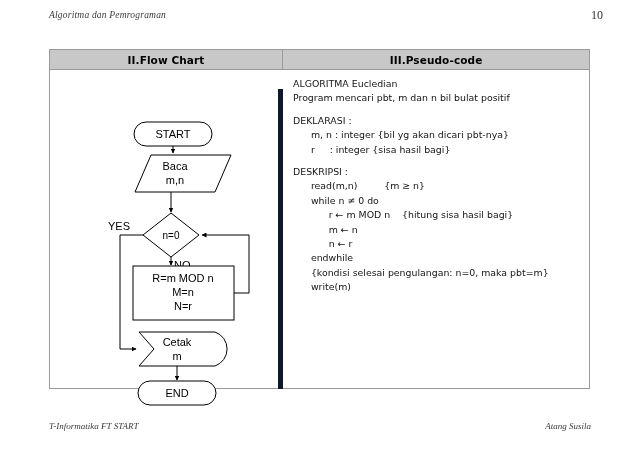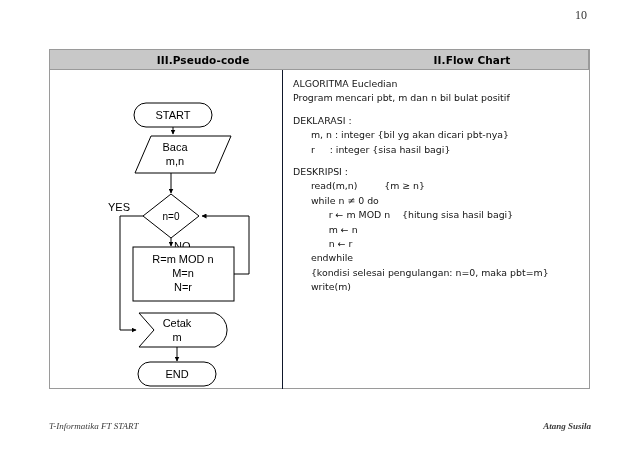--- a/index.html
+++ b/index.html
@@ -28,21 +28,21 @@
     top: 10px;
     font-family: "Liberation Serif", serif;
     font-style: italic;
     font-size: 9.5px;
     color: #3a3a3a;
     letter-spacing: 0.2px;
     white-space: nowrap;
   }
   .hdr-right {
     position: absolute;
-    right: 51px;
+    right: 35px;
     top: 8px;
     font-family: "Liberation Serif", serif;
     font-size: 12px;
     color: #333333;
   }
 
   
   .ftr-left {
     position: absolute;
     left: 49px;
@@ -55,21 +55,20 @@
   }
   .ftr-right {
     position: absolute;
     right: 47px;
     top: 421px;
     font-family: "Liberation Serif", serif;
     font-style: italic;
     font-size: 9px;
     color: #3a3a3a;
     white-space: nowrap;
-    font-weight: bold;
   }
 
   
   .tbl {
     position: absolute;
     left: 49px;
     top: 49px;
     width: 541px;
     height: 340px;
     box-sizing: border-box;
@@ -96,22 +95,23 @@
   .th-flow { width: 233px; border-right: 1px solid #9a9a9a; }
   .th-pseudo { flex: 1; }
 
   .tbl-body {
     display: flex;
     height: 319px;
   }
   .cell-flow {
     width: 233px;
     box-sizing: border-box;
-    border-right: 1px solid #0f172a;
+    border-right: 5px solid #0f172a;
     position: relative;
+    margin-top: 19px;
   }
   .cell-pseudo {
     flex: 1;
     box-sizing: border-box;
     position: relative;
     padding: 7px 8px 0 10px;
   }
 
   
   .flow-svg { display: block; }
@@ -126,27 +126,28 @@
   }
   .pcode .u { }
   .pcode .blank { display: block; height: 8px; }
   .pline { white-space: pre; }
 </style>
 </head>
 <body>
 
 <div class="page">
 
+  <div class="hdr-left">Algoritma dan Pemrograman</div>
   <div class="hdr-right">10</div>
 
   <div class="tbl">
 
     <div class="tbl-head">
+      <div class="th th-flow">II.Flow Chart</div>
       <div class="th th-pseudo">III.Pseudo-code</div>
-      <div class="th th-flow">II.Flow Chart</div>
     </div>
 
     <div class="tbl-body">
 
       <div class="cell-flow">
         <svg class="flow-svg" width="232" height="318" viewBox="0 0 232 318">
           <defs>
             <marker id="arrow" viewBox="0 0 10 10" refX="9" refY="5" markerWidth="5" markerHeight="5" orient="auto-start-reverse">
               <path d="M 0 0 L 10 5 L 0 10 z" fill="#000"></path>
             </marker>

